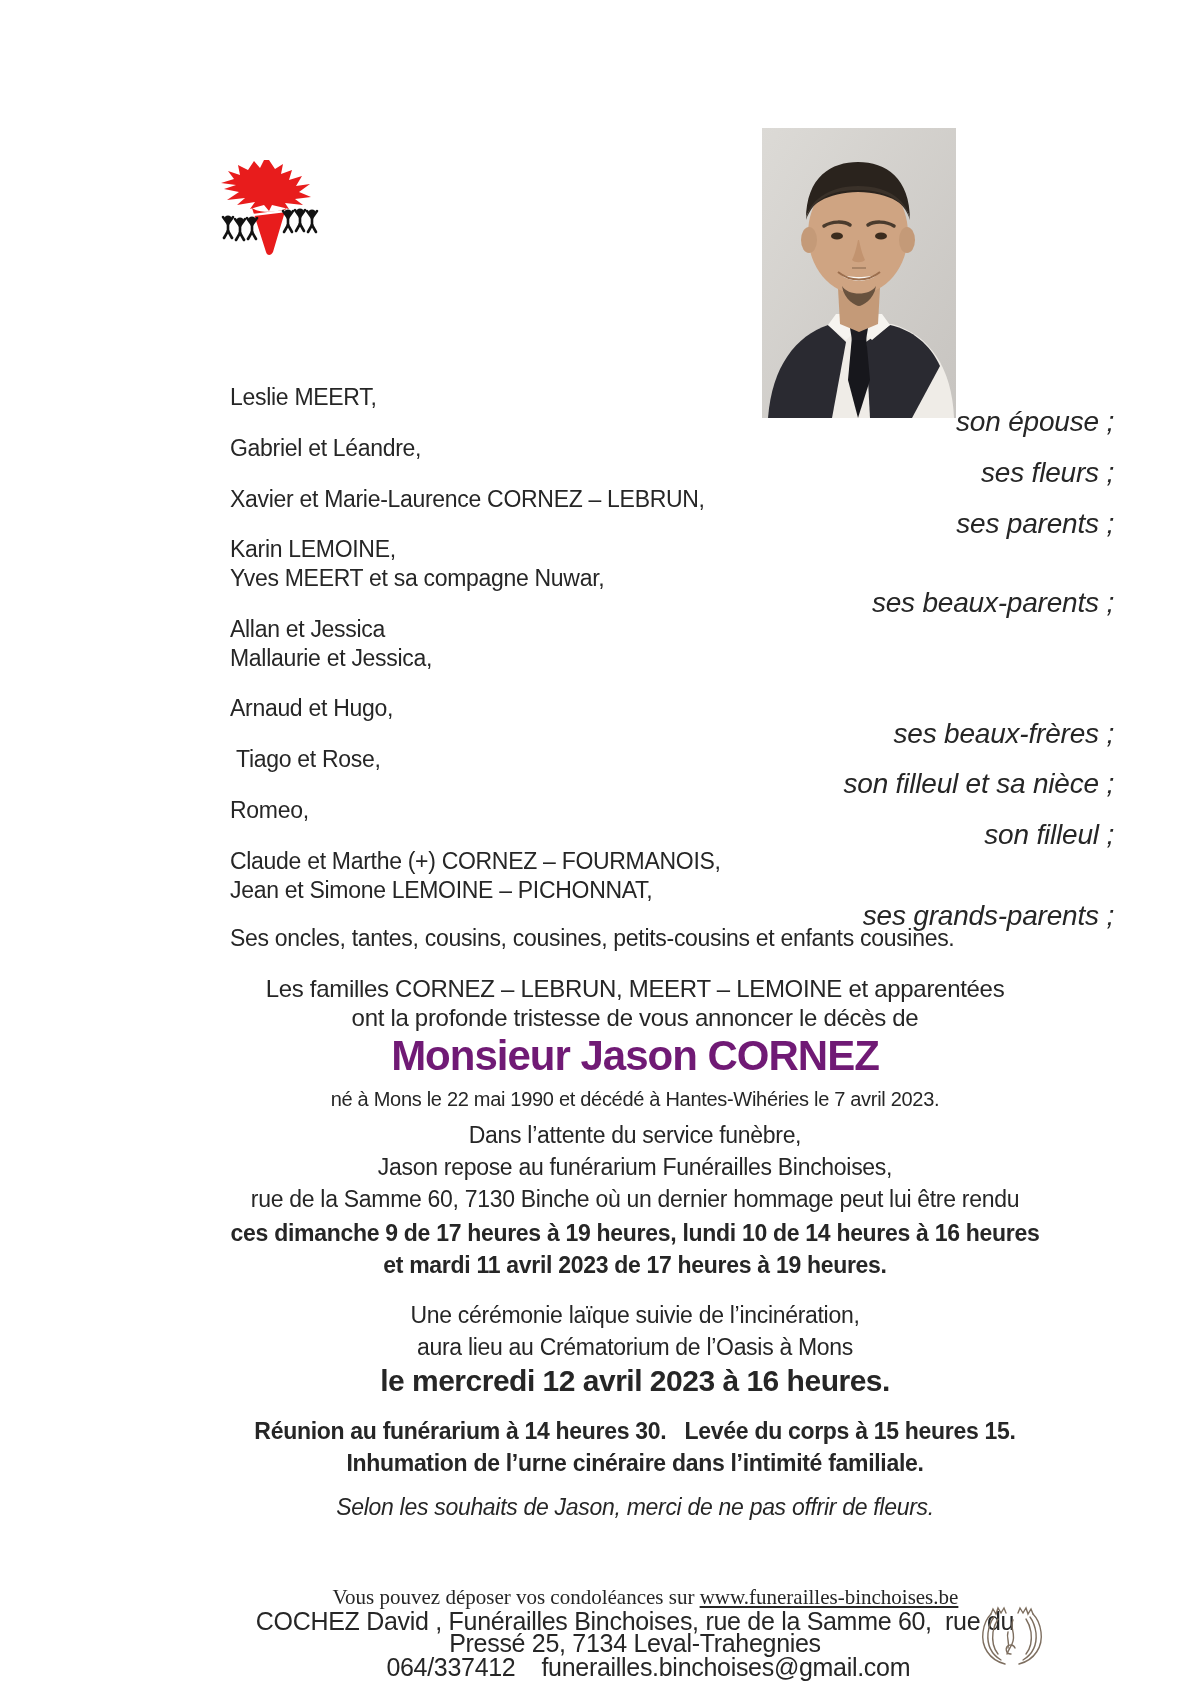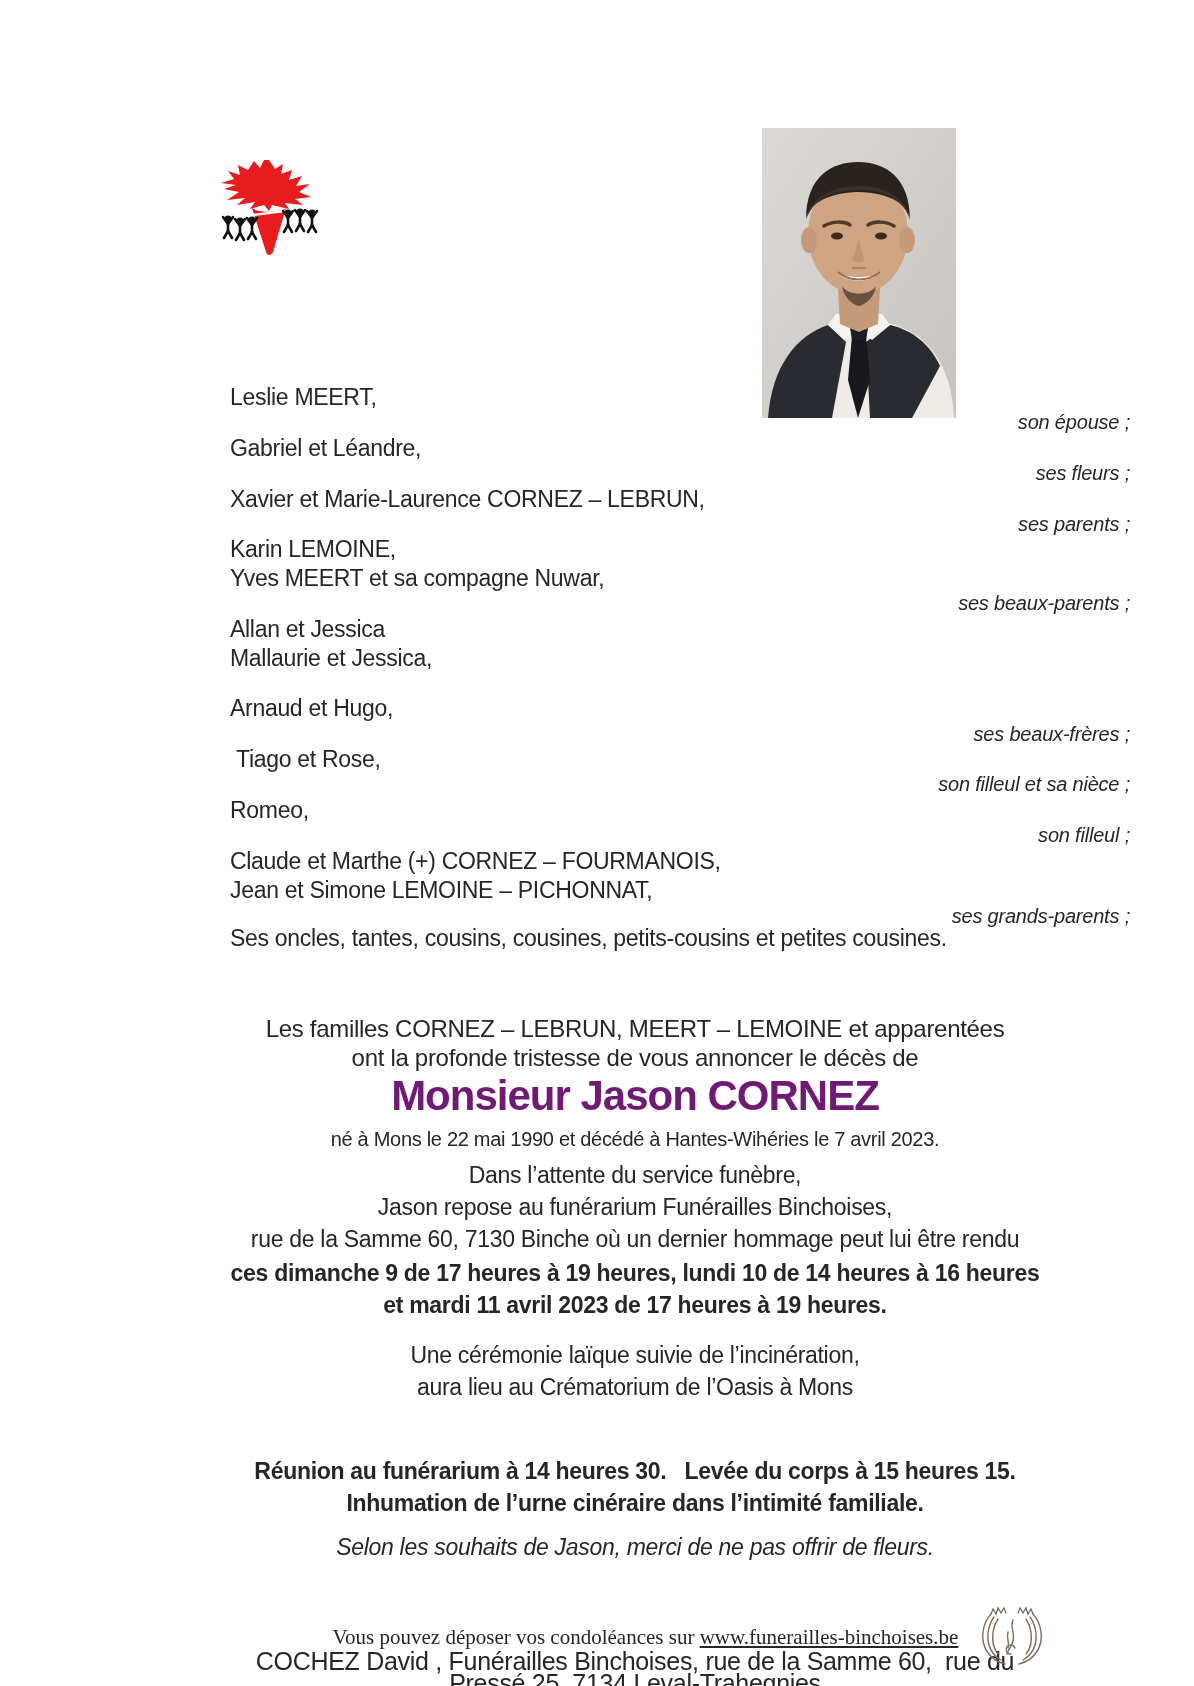--- a/index.html
+++ b/index.html
@@ -12,29 +12,28 @@
     color:#262626;
     overflow:hidden;
   }
   .abs{position:absolute;}
   .name-line{
     position:absolute;left:230px;
     font-size:23px;line-height:26px;letter-spacing:-0.3px;
     white-space:pre;
   }
   .relation-line{
-    position:absolute;right:64px;text-align:left;
-    font-style:italic;font-size:20px;line-height:24px;letter-spacing:-0.2px;
+    position:absolute;right:80px;text-align:left;
+    font-style:italic;font-size:28px;line-height:24px;letter-spacing:-0.2px;
     white-space:pre;
   }
   .cline{
     position:absolute;left:230px;width:810px;text-align:center;
     font-size:23px;line-height:26px;letter-spacing:-0.3px;
     white-space:pre-wrap;
-    margin-top:40px;
   }
   .fam{font-size:24px;}
   .deceased{
     font-size:42px;line-height:48px;font-weight:700;letter-spacing:-1px;color:#701a75;
   }
   .birth{font-size:20px;}
   .bold{font-weight:700;}
   .big-date{font-size:30px;font-weight:700;letter-spacing:-0.5px;}
   .wishes{font-style:italic;text-align:center;}
   .cond{
@@ -162,21 +161,21 @@
   <div class="name-line" style="top:486px">Xavier et Marie-Laurence CORNEZ – LEBRUN,</div>
   <div class="name-line" style="top:536px">Karin LEMOINE,</div>
   <div class="name-line" style="top:565px">Yves MEERT et sa compagne Nuwar,</div>
   <div class="name-line" style="top:616px">Allan et Jessica</div>
   <div class="name-line" style="top:645px">Mallaurie et Jessica,</div>
   <div class="name-line" style="top:695px">Arnaud et Hugo,</div>
   <div class="name-line" style="top:746px;left:236px">Tiago et Rose,</div>
   <div class="name-line" style="top:797px">Romeo,</div>
   <div class="name-line" style="top:848px">Claude et Marthe (+) CORNEZ – FOURMANOIS,</div>
   <div class="name-line" style="top:877px">Jean et Simone LEMOINE – PICHONNAT,</div>
-  <div class="name-line" style="top:925px">Ses oncles, tantes, cousins, cousines, petits-cousins et petites cousines.</div>
+  <div class="name-line" style="top:925px">Ses oncles, tantes, cousins, cousines, petits-cousins et enfants cousines.</div>
 
   <div class="relation-line" style="top:410px">son épouse ;</div>
   <div class="relation-line" style="top:461px">ses fleurs ;</div>
   <div class="relation-line" style="top:512px">ses parents ;</div>
   <div class="relation-line" style="top:591px">ses beaux-parents ;</div>
   <div class="relation-line" style="top:722px">ses beaux-frères ;</div>
   <div class="relation-line" style="top:772px">son filleul et sa nièce ;</div>
   <div class="relation-line" style="top:823px">son filleul ;</div>
   <div class="relation-line" style="top:904px">ses grands-parents ;</div>
 
@@ -184,20 +183,21 @@
   <div class="cline fam" style="top:1005px">ont la profonde tristesse de vous annoncer le décès de</div>
   <div class="cline deceased" style="top:1032px">Monsieur Jason CORNEZ</div>
   <div class="cline birth" style="top:1086px">né à Mons le 22 mai 1990 et décédé à Hantes-Wihéries le 7 avril 2023.</div>
   <div class="cline" style="top:1122px">Dans l’attente du service funèbre,</div>
   <div class="cline" style="top:1154px">Jason repose au funérarium Funérailles Binchoises,</div>
   <div class="cline" style="top:1186px">rue de la Samme 60, 7130 Binche où un dernier hommage peut lui être rendu</div>
   <div class="cline bold" style="top:1220px">ces dimanche 9 de 17 heures à 19 heures, lundi 10 de 14 heures à 16 heures</div>
   <div class="cline bold" style="top:1252px">et mardi 11 avril 2023 de 17 heures à 19 heures.</div>
   <div class="cline" style="top:1302px">Une cérémonie laïque suivie de l’incinération,</div>
   <div class="cline" style="top:1334px">aura lieu au Crématorium de l’Oasis à Mons</div>
+  <div class="cline big-date" style="top:1368px">le mercredi 12 avril 2023 à 16 heures.</div>
   <div class="cline bold" style="top:1418px">Réunion au funérarium à 14 heures 30.   Levée du corps à 15 heures 15.</div>
   <div class="cline bold" style="top:1450px">Inhumation de l’urne cinéraire dans l’intimité familiale.</div>
   <div class="cline wishes" style="top:1494px">Selon les souhaits de Jason, merci de ne pas offrir de fleurs.</div>
 
   <div class="cline cond" style="top:1558px">
     <span>Vous pouvez déposer vos condoléances sur </span><a>www.funerailles-binchoises.be</a>
   </div>
 
   <div class="cline footer-line" style="top:1610px">COCHEZ David , Funérailles Binchoises, rue de la Samme 60,  rue du Pressé 25, 7134 Leval-Trahegnies</div>
   <div class="cline footer-line" style="top:1634px">

